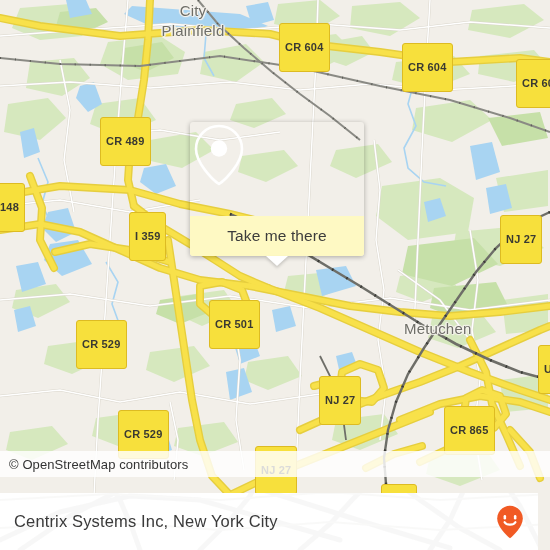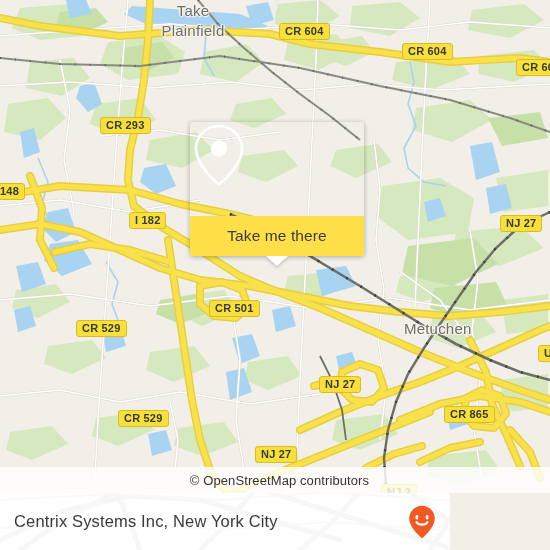--- a/index.html
+++ b/index.html
@@ -30,21 +30,21 @@
     position: absolute;
     background: #F7E03C;
     border: 1.3px solid #DDBB22;
     border-radius: 3px;
     color: #3A3A32;
     font-size: 11px;
     font-weight: bold;
     letter-spacing: .2px;
     line-height: 15px;
     height: 15px;
-    padding: 0 5px;
+    padding: 16px 5px;
     white-space: nowrap;
     box-sizing: content-box;
   }
 
   
   .place {
     position: absolute;
     color: #6E6E68;
     font-size: 15px;
     letter-spacing: .2px;
@@ -68,21 +68,21 @@
   }
   #callout-top {
     height: 94px;
     border-radius: 3px 3px 0 0;
     display: flex;
     align-items: center;
     justify-content: center;
   }
   #callout-bottom {
     height: 40px;
-    background: #fde047;
+    background: #fef9c3;
     border-radius: 0 0 3px 3px;
     display: flex;
     align-items: center;
     justify-content: center;
     position: relative;
   }
   #callout-label {
     color: #3C3C3C;
     font-size: 15.5px;
     letter-spacing: .1px;
@@ -95,40 +95,39 @@
     width: 0; height: 0;
     border-left: 11px solid transparent;
     border-right: 11px solid transparent;
     border-top: 10px solid #FFFFFF;
     filter: drop-shadow(0 2px 1.5px rgba(0,0,0,.18));
   }
 
   
   #attribution {
     position: absolute;
-    left: 0; top: 467px;
+    left: 0; top: 451px;
     width: 550px; height: 26px;
     background: rgba(255,255,255,.82);
     display: flex;
     align-items: center;
     box-sizing: border-box;
     padding-left: 9px;
-    justify-content: center;
   }
   #attribution span {
     color: #333333;
     font-size: 13px;
     letter-spacing: .1px;
   }
 
   
   #bottombar {
     position: absolute;
     left: 0; top: 493px;
-    width: 450px; height: 57px;
+    width: 538px; height: 57px;
     background: #FFFFFF;
     overflow: hidden;
     display: flex;
     align-items: center;
     justify-content: space-between;
     box-sizing: border-box;
     padding: 0 14px 0 14px;
   }
   #bottombar-watermark {
     position: absolute;
@@ -355,33 +354,33 @@
           <path d="M230 214 L270 232 L300 250 L330 268 L360 286 L392 306 L424 326 L456 344 L490 360 L520 372 L550 380" stroke="#6E6E68" stroke-width="2.6"></path>
           <path d="M230 214 L270 232 L300 250 L330 268 L360 286 L392 306 L424 326 L456 344 L490 360 L520 372 L550 380" stroke="#3A3A36" stroke-width="2.6" stroke-dasharray="1.6 15"></path>
           <path d="M550 212 L520 226 L496 248 L476 272 L458 298 L440 324 L424 348 L408 374 L396 402 L388 430 L384 458 L386 484" stroke="#6E6E68" stroke-width="2.4"></path>
           <path d="M550 212 L520 226 L496 248 L476 272 L458 298 L440 324 L424 348 L408 374 L396 402 L388 430 L384 458 L386 484" stroke="#3A3A36" stroke-width="2.4" stroke-dasharray="1.6 15"></path>
           <path d="M320 356 L332 380 L342 410 L346 440" stroke="#6E6E68" stroke-width="1.8"></path>
         </g>
       </g>
     </svg>
 
     <div class="place" style="left:128px; top:1px; width:130px; line-height:20px;">
-      <div>Take</div>
+      <div>City</div>
       <div>Plainfield</div>
     </div>
     <div class="place" style="left:404px; top:280px;margin-top:40px;">
       <span>Metuchen</span>
     </div>
 
     <div class="shield" style="left:279px; top:23px;"><span>CR 604</span></div>
     <div class="shield" style="left:402px; top:43px;"><span>CR 604</span></div>
     <div class="shield" style="left:516px; top:59px;"><span>CR 604</span></div>
-    <div class="shield" style="left:100px; top:117px;"><span>CR 293</span></div>
+    <div class="shield" style="left:100px; top:117px;"><span>CR 489</span></div>
     <div class="shield" style="left:-6px; top:183px;"><span>148</span></div>
-    <div class="shield" style="left:129px; top:212px;"><span>I 182</span></div>
+    <div class="shield" style="left:129px; top:212px;"><span>I 359</span></div>
     <div class="shield" style="left:500px; top:215px;"><span>NJ 27</span></div>
     <div class="shield" style="left:209px; top:300px;"><span>CR 501</span></div>
     <div class="shield" style="left:76px; top:320px;"><span>CR 529</span></div>
     <div class="shield" style="left:538px; top:345px;"><span>U</span></div>
     <div class="shield" style="left:319px; top:376px;"><span>NJ 27</span></div>
     <div class="shield" style="left:118px; top:410px;"><span>CR 529</span></div>
     <div class="shield" style="left:444px; top:406px;"><span>CR 865</span></div>
     <div class="shield" style="left:255px; top:446px;"><span>NJ 27</span></div>
     <div class="shield" style="left:381px; top:484px;"><span>NJ 2</span></div>
 

